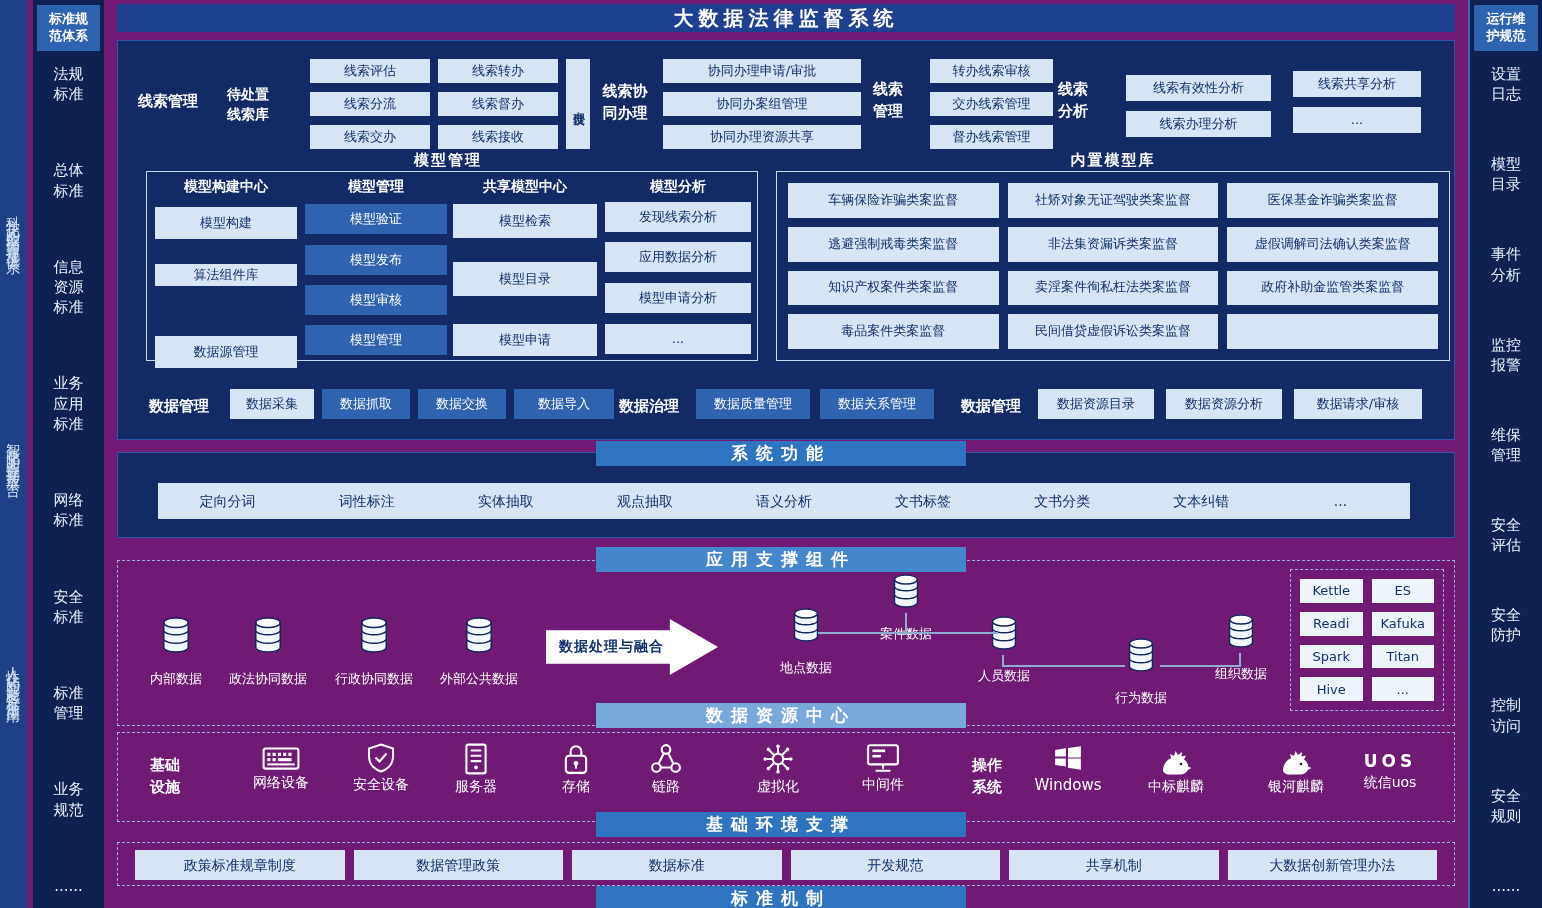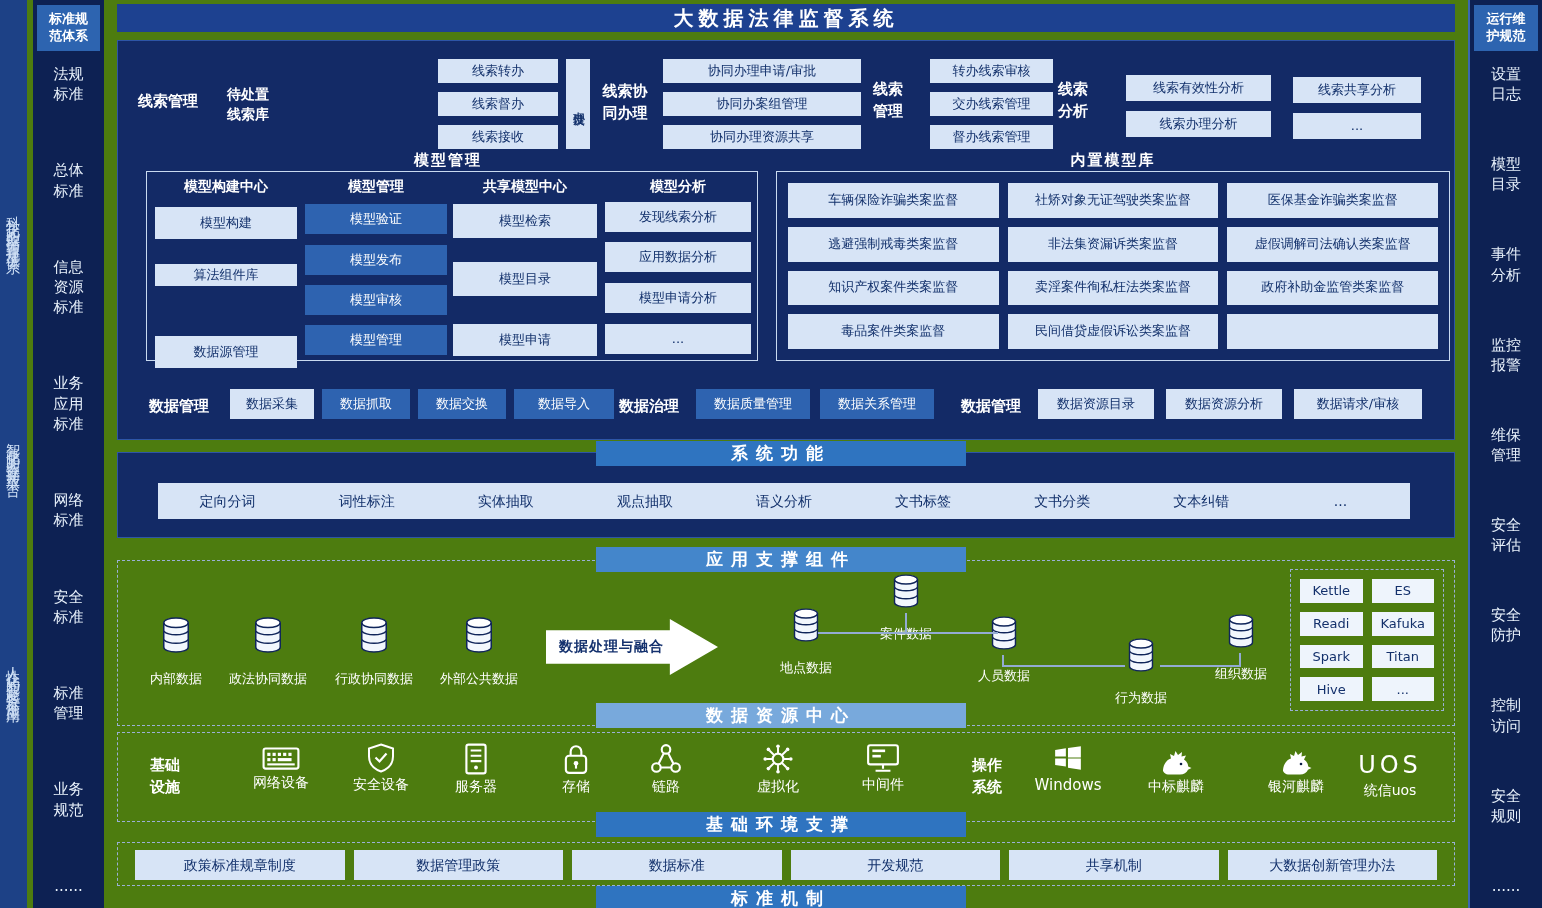--- a/index.html
+++ b/index.html
@@ -1,17 +1,17 @@
 <!DOCTYPE html>
 <html><head>
 <meta charset="utf-8">
 <style>
   *{margin:0;padding:0;box-sizing:border-box;}
   html,body{background:#061233;}
-  .stage{position:relative;width:1542px;height:908px;background:#4d7c0f;overflow:hidden;
+  .stage{position:relative;width:1542px;height:908px;background:#701a75;overflow:hidden;
          font-family:"DejaVu Sans","Liberation Sans",sans-serif;}
   
   .rail1{position:absolute;left:0;top:0;width:27px;height:908px;background:#1d4186;
          display:flex;flex-direction:column;justify-content:space-evenly;align-items:center;padding:26px 0;}
   .vphrase{writing-mode:vertical-rl;text-orientation:upright;color:#cfe0f5;font-size:14px;letter-spacing:4px;}
   .rail2{position:absolute;left:33px;top:0;width:71px;height:908px;background:#0d2153;}
   .rail3{position:absolute;left:1468px;top:0;width:74px;height:908px;background:#0d2153;border-left:2px solid #3a67b2;}
   .rail-head{margin:5px 4px 0;height:46px;background:#2d64b0;color:#fff;font-weight:bold;font-size:13px;
              display:flex;align-items:center;justify-content:center;text-align:center;line-height:1.3;padding:2px 12px;}
   .rail-list{position:absolute;left:0;right:0;top:64px;bottom:12px;display:flex;flex-direction:column;
@@ -63,21 +63,21 @@
               clip-path:polygon(0 20%,72% 20%,72% 0,100% 50%,72% 100%,72% 80%,0 80%);
               display:flex;align-items:center;color:#14316e;font-weight:bold;font-size:14px;padding-left:13px;letter-spacing:1px;}
   .cline{position:absolute;background:#93abd4;z-index:1;}
   .tools{position:absolute;left:1172px;top:8px;width:154px;height:142px;border:1px dashed #9ab0d6;
          display:grid;grid-template-columns:1fr 1fr;gap:9px;padding:9px;}
   .tool{background:#eef4fc;color:#13306b;font-size:13px;display:flex;align-items:center;justify-content:center;}
   
   .dev-group{position:absolute;top:10px;width:90px;display:flex;flex-direction:column;align-items:center;gap:3px;
              color:#fff;font-size:14px;}
   .dev-label{text-align:center;white-space:nowrap;}
-  .uos-logo{font-size:24px;letter-spacing:4px;font-weight:normal;color:#fff;margin-top:8px;}
+  .uos-logo{font-size:17px;letter-spacing:4px;font-weight:bold;color:#fff;margin-top:8px;}
   .policy-panel>div{flex:1;height:30px;font-size:14px;}
 </style>
 </head>
 <body>
 
 <svg width="0" height="0" style="position:absolute">
   <symbol id="icon-db" viewBox="0 0 34 40">
     <path d="M4 7c0-3 5.8-5 13-5s13 2 13 5v26c0 3-5.8 5-13 5S4 36 4 33Z" fill="#f2f7fd"></path>
     <path d="M4 7c0-3 5.8-5 13-5s13 2 13 5-5.8 5-13 5S4 10 4 7Z" fill="#fff" stroke="#10255a" stroke-width="1.6"></path>
     <path d="M4 16c2.5 2.4 7.2 3.8 13 3.8s10.5-1.4 13-3.8M4 25c2.5 2.4 7.2 3.8 13 3.8s10.5-1.4 13-3.8" fill="none" stroke="#10255a" stroke-width="1.6"></path>
@@ -185,20 +185,25 @@
       <div class="rail-item">......</div>
     </div>
   </aside>
 
   <header class="title-banner">大数据法律监督系统</header>
 
   <section class="panel top-panel">
 
     <div class="wl" style="left:14px;top:50px;width:72px">线索管理</div>
     <div class="wl" style="left:104px;top:43px;width:52px;font-size:14px">待处置线索库</div>
+    <div class="stack" style="left:192px;top:18px;width:120px;height:90px">
+      <div class="bl">线索评估</div>
+      <div class="bl">线索分流</div>
+      <div class="bl">线索交办</div>
+    </div>
     <div class="stack" style="left:320px;top:18px;width:120px;height:90px">
       <div class="bl">线索转办</div>
       <div class="bl">线索督办</div>
       <div class="bl">线索接收</div>
     </div>
     <div class="bl feedback">办理反馈</div>
     <div class="wl" style="left:480px;top:40px;width:54px">线索协同办理</div>
     <div class="stack" style="left:545px;top:18px;width:198px;height:90px">
       <div class="bl">协同办理申请/审批</div>
       <div class="bl">协同办案组管理</div>
@@ -208,21 +213,21 @@
     <div class="stack" style="left:812px;top:18px;width:123px;height:90px">
       <div class="bl">转办线索审核</div>
       <div class="bl">交办线索管理</div>
       <div class="bl">督办线索管理</div>
     </div>
     <div class="wl" style="left:938px;top:38px;width:34px">线索分析</div>
     <div class="stack tall" style="left:1008px;top:34px;width:145px;height:62px">
       <div class="bl">线索有效性分析</div>
       <div class="bl">线索办理分析</div>
     </div>
-    <div class="stack tall" style="left:1175px;top:36px;width:128px;height:62px">
+    <div class="stack tall" style="left:1175px;top:30px;width:128px;height:62px">
       <div class="bl">线索共享分析</div>
       <div class="bl">...</div>
     </div>
 
     <div class="sec-h" style="left:240px;width:180px">模型管理</div>
     <div class="sec-h" style="left:900px;width:190px">内置模型库</div>
 
     <div class="model-left">
       <div class="mcol" style="left:8px;width:142px">
         <div class="mh">模型构建中心</div>

